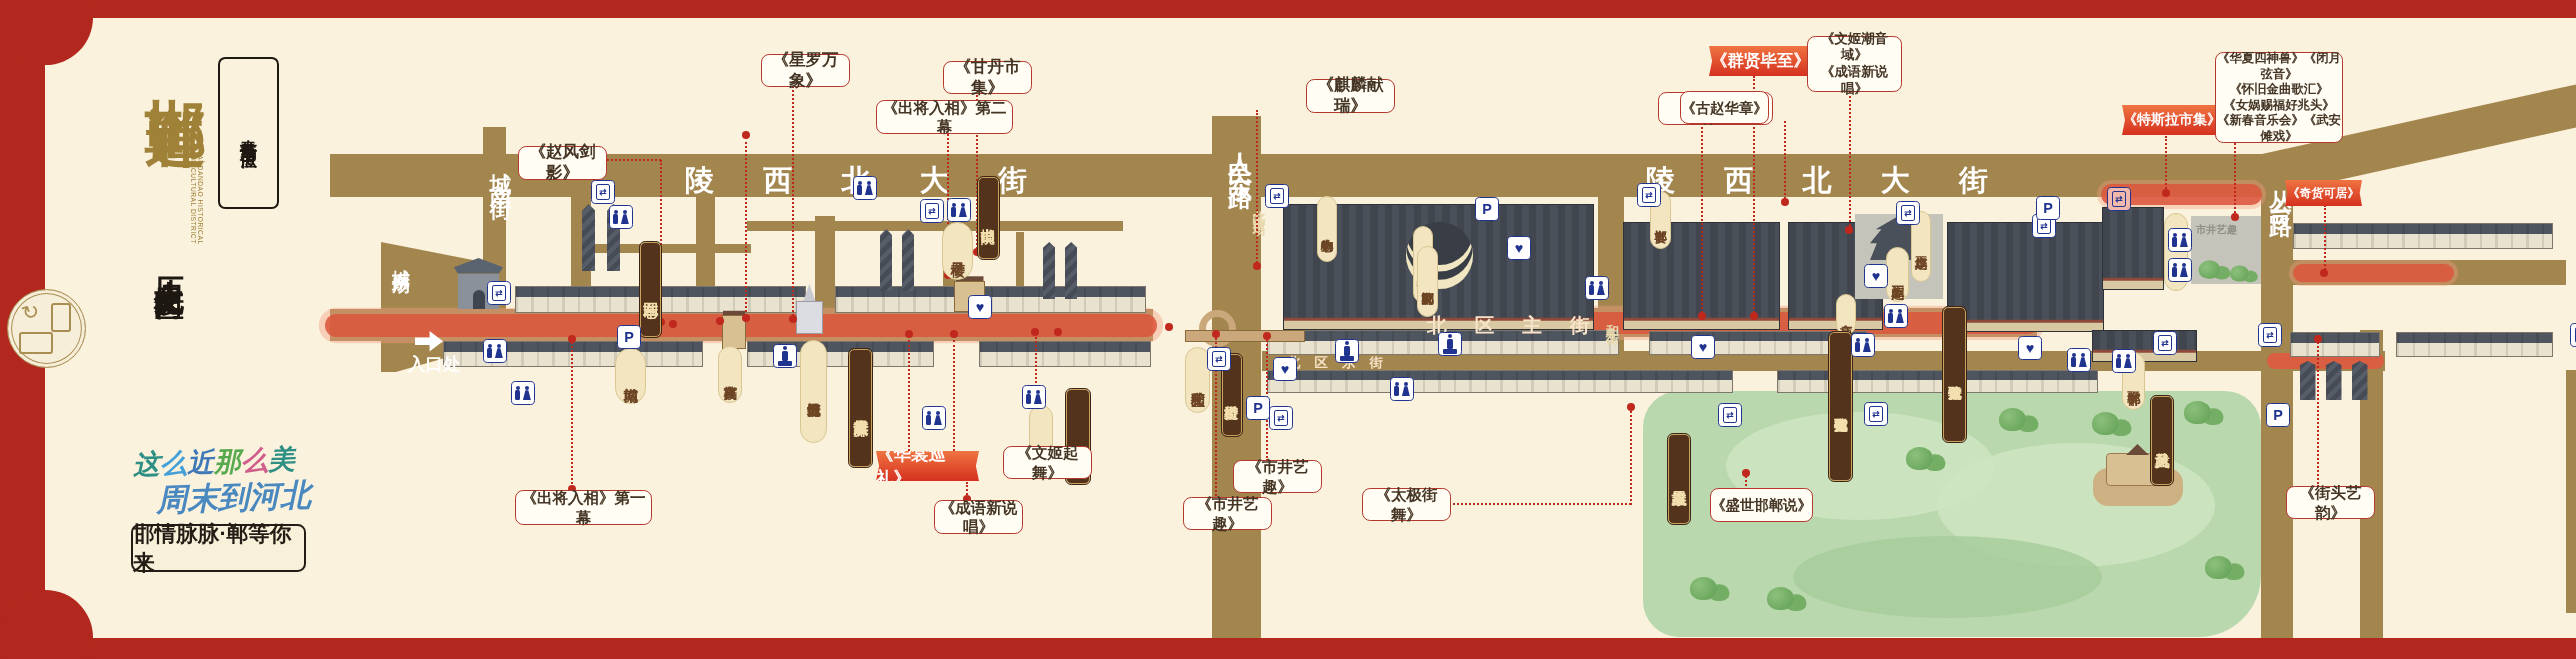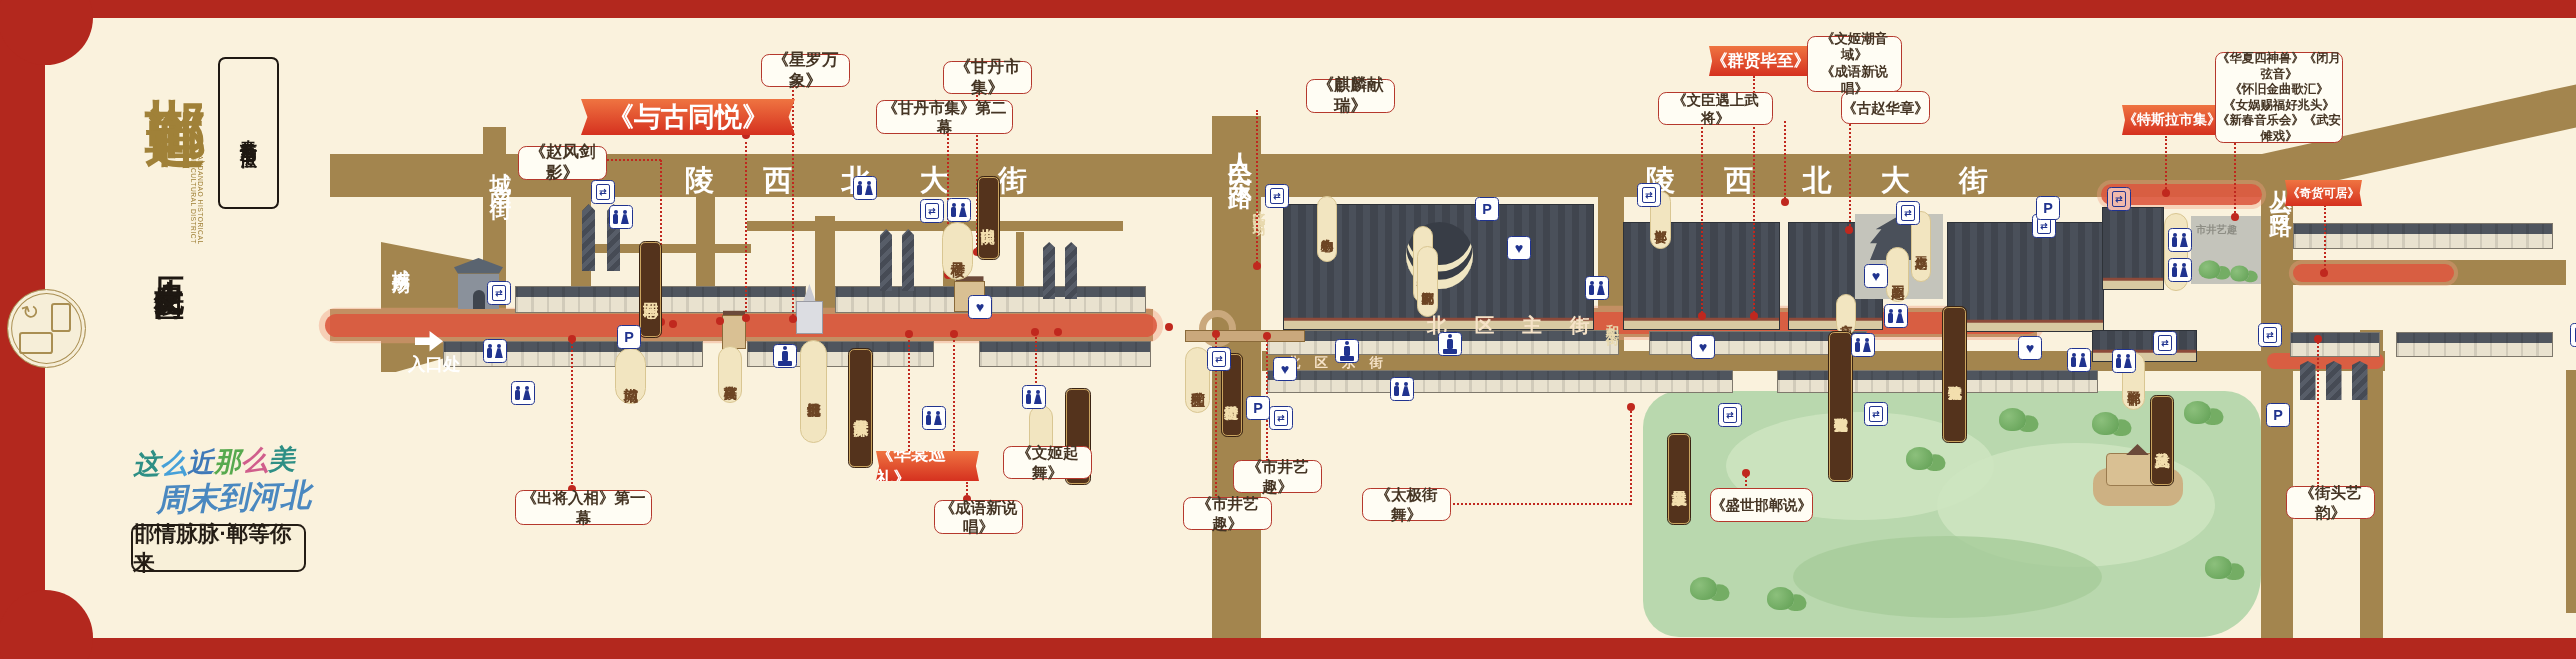--- a/index.html
+++ b/index.html
@@ -255,23 +255,20 @@
   <div class="dot" style="left:1031px;top:328px;"></div>
   <div class="dot" style="left:1212px;top:330px;"></div>
   <div class="dot" style="left:1263px;top:332px;"></div>
   <div class="dot" style="left:1627px;top:403px;"></div>
   <div class="dot" style="left:1742px;top:469px;"></div>
   <div class="dot" style="left:2314px;top:335px;"></div>
 
   <div class="dot" style="left:1054px;top:328px;"></div>
   <div class="dot" style="left:1165px;top:323px;"></div>
 
-  <div class="rbanner" style="left:581px;top:99px;width:214px;height:36px;font-size:27px;">
-    <span>《与古同悦》</span>
-    </div>
   <div class="rbanner" style="left:876px;top:451px;width:103px;height:30px;font-size:17.5px;">
     <span>《华裳巡礼》</span>
     </div>
   <div class="rbanner" style="left:1709px;top:46px;width:103px;height:30px;font-size:16.5px;">
     <span>《群贤毕至》</span>
     </div>
   <div class="rbanner" style="left:2122px;top:105px;width:100px;height:30px;font-size:14px;">
     <span>《特斯拉市集》</span>
     </div>
   <div class="rbanner" style="left:2285px;top:180px;width:77px;height:26px;font-size:12px;">
@@ -281,29 +278,29 @@
   <div class="wlabel" style="left:518px;top:146px;width:87px;height:32px;font-size:16.5px;">
       <span>《赵风剑影》</span>
     </div>
   <div class="wlabel" style="left:761px;top:54px;width:87px;height:31px;font-size:16.5px;">
       <span>《星罗万象》</span>
     </div>
   <div class="wlabel" style="left:943px;top:61px;width:87px;height:31px;font-size:16.5px;">
       <span>《甘丹市集》</span>
     </div>
   <div class="wlabel" style="left:876px;top:100px;width:135px;height:32px;font-size:15.5px;">
-      <span>《甘丹市集》第二幕</span>
+      <span>《出将入相》第二幕</span>
     </div>
   <div class="wlabel" style="left:1306px;top:79px;width:87px;height:32px;font-size:16.5px;">
       <span>《麒麟献瑞》</span>
     </div>
   <div class="wlabel" style="left:1658px;top:92px;width:113px;height:31px;font-size:14.4px;">
       <span>《文臣遇上武将》</span>
     </div>
-  <div class="wlabel" style="left:1841px;top:91px;width:87px;height:31px;font-size:14.4px;">
+  <div class="wlabel" style="left:1680px;top:91px;width:87px;height:31px;font-size:14.4px;">
       <span>《古赵华章》</span>
     </div>
   <div class="wlabel" style="left:1807px;top:36px;width:93px;height:54px;font-size:13.4px;">
     <span>《文姬潮音域》</span>
     <span>《成语新说唱》</span>
     </div>
   <div class="wlabel" style="left:2215px;top:52px;width:126px;height:89px;font-size:12.4px;">
     <span>《华夏四神兽》《闭月弦音》</span>
     <span>《怀旧金曲歌汇》</span>
     <span>《女娲赐福好兆头》</span>

